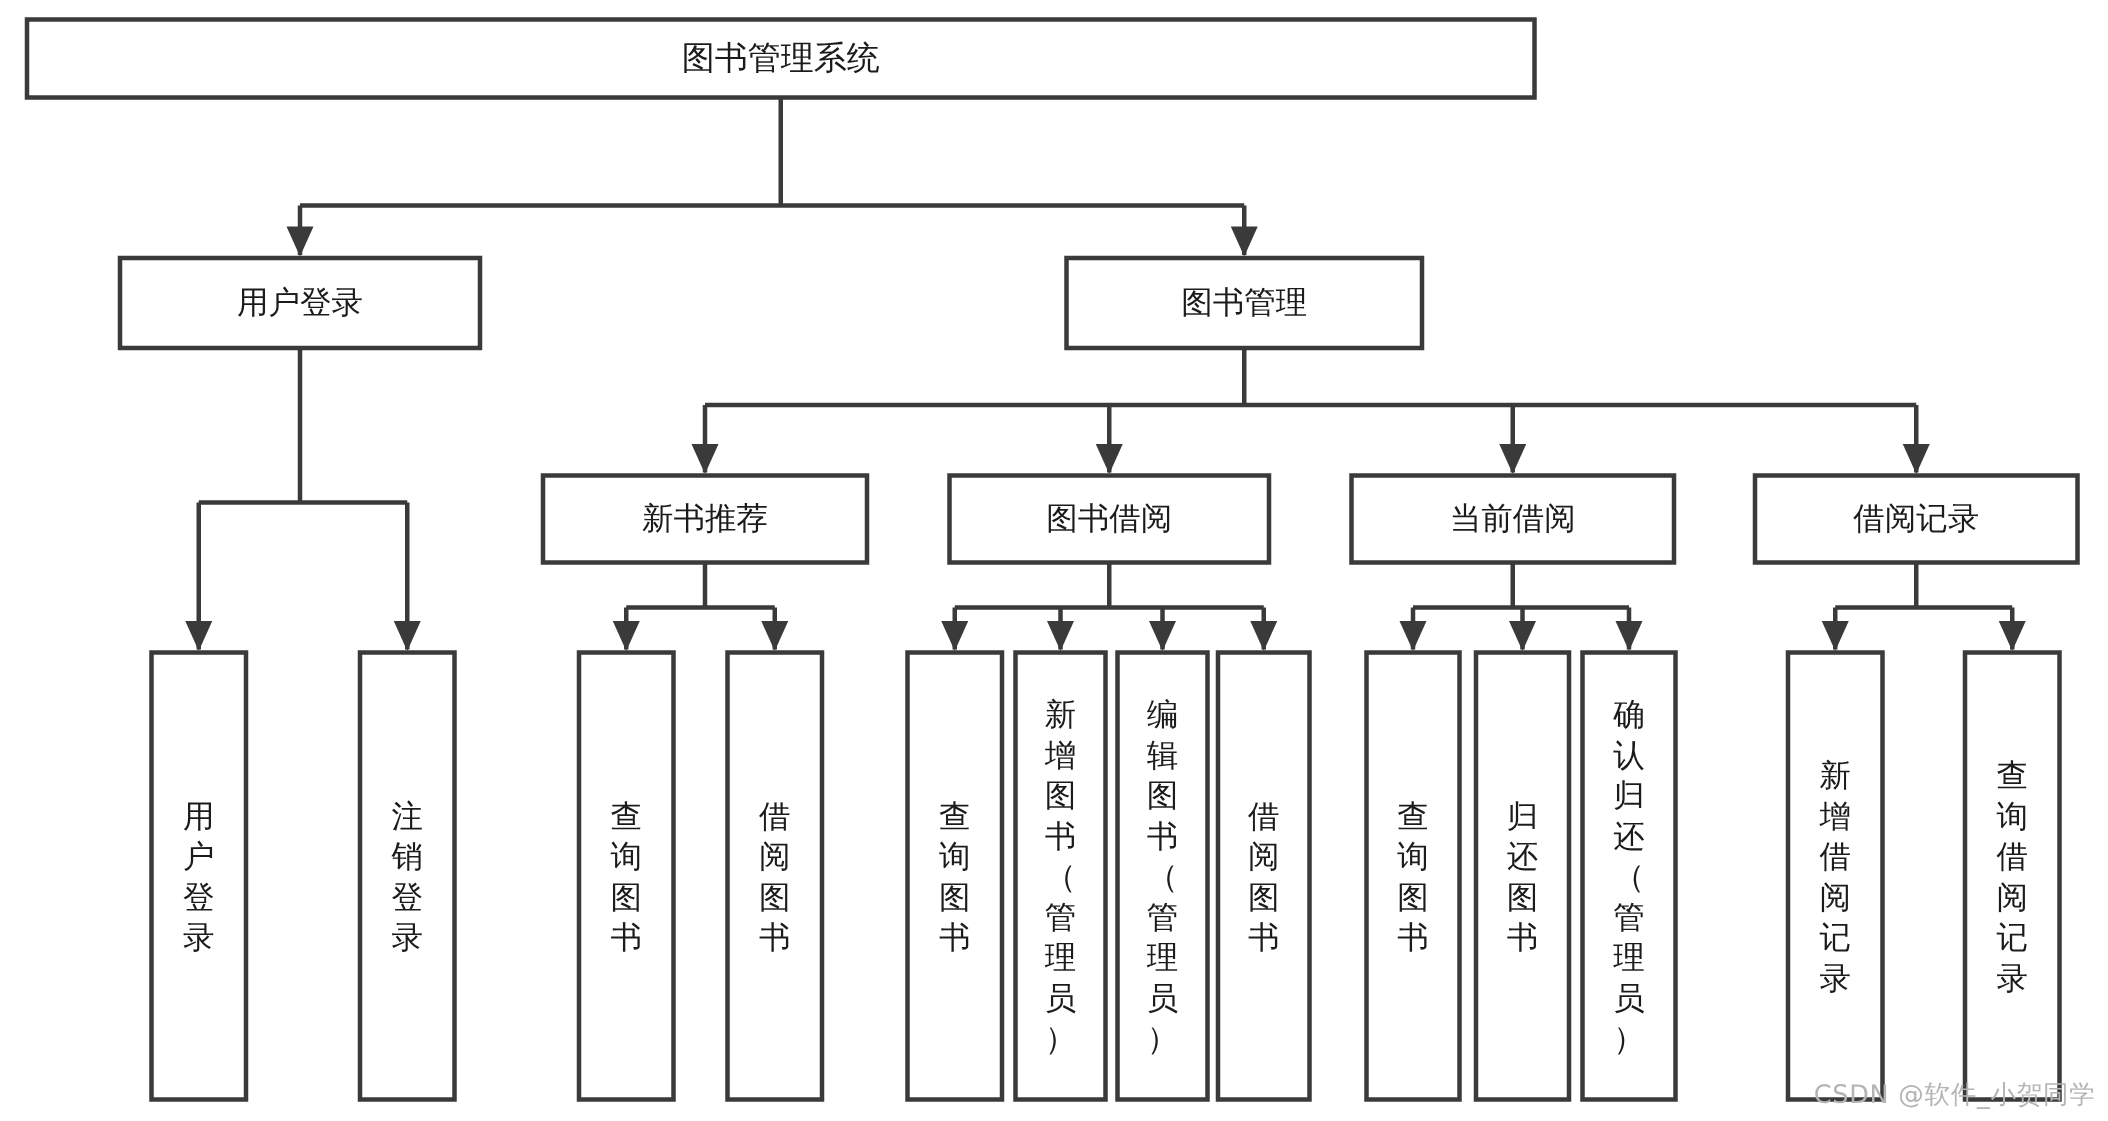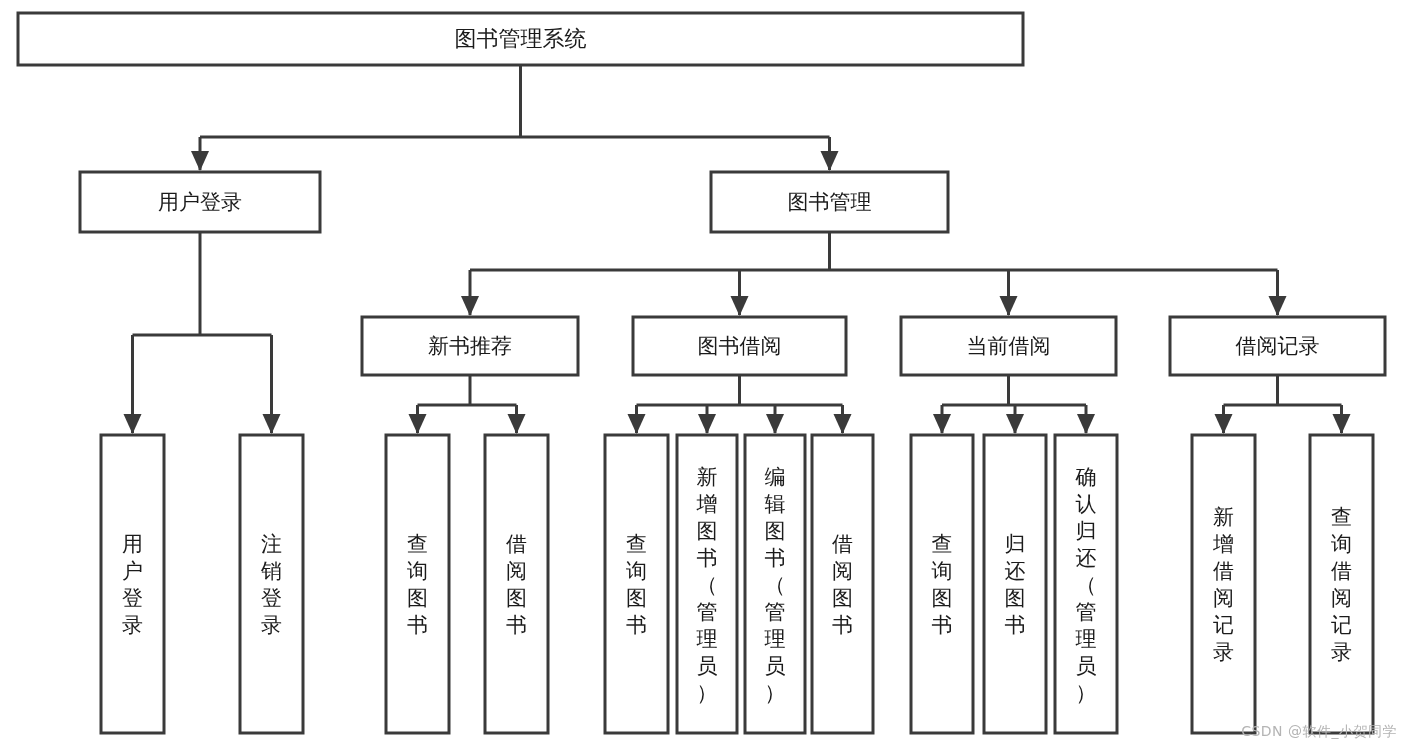--- a/index.html
+++ b/index.html
@@ -56,21 +56,21 @@
     text-anchor: middle;
   }
   .title-label {
     font-size: 22px;
   }
   .watermark {
     position: absolute;
     right: 8px;
     bottom: 6px;
     font-family: "DejaVu Sans", "Liberation Sans", sans-serif;
-    font-size: 14px;
+    font-size: 17px;
     color: #b4b4b4;
     white-space: nowrap;
     letter-spacing: 0.5px;
   }
 </style>
 </head>
 <body>
 
 <div id="diagram-root">
 

